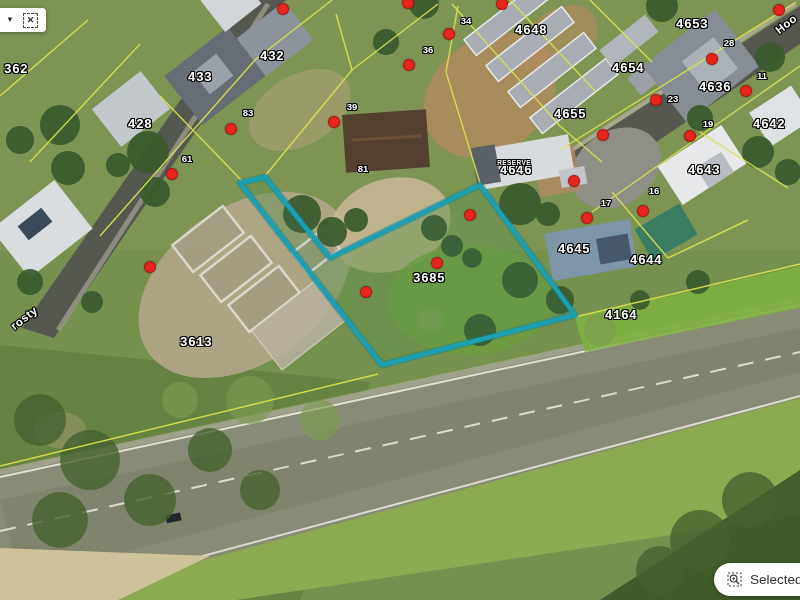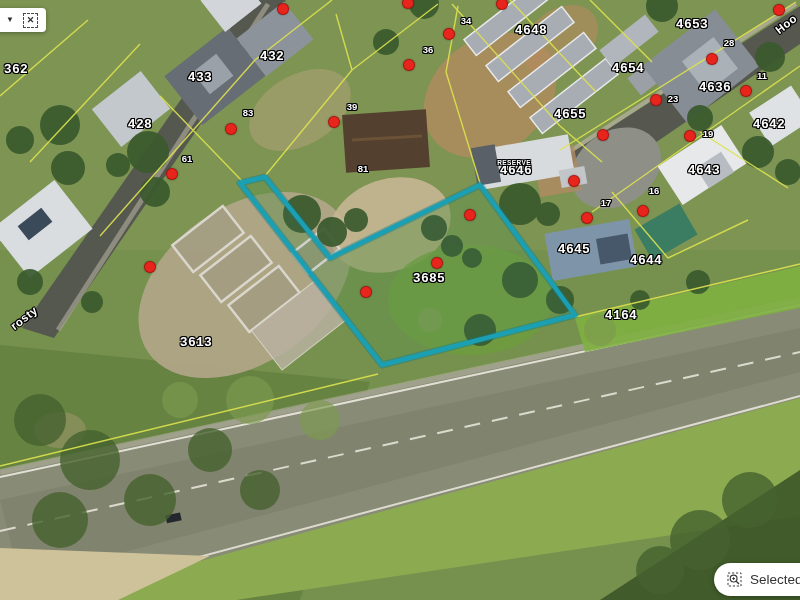--- a/index.html
+++ b/index.html
@@ -212,21 +212,21 @@
       <div class="lbl parcel" style="left: 429px; top: 278px;">3685</div>
       <div class="lbl addr" style="left: 248px; top: 112px;">83</div>
       <div class="lbl addr" style="left: 187px; top: 158px;">61</div>
       <div class="lbl addr" style="left: 352px; top: 106px;">39</div>
       <div class="lbl addr" style="left: 363px; top: 168px;">81</div>
       <div class="lbl addr" style="left: 428px; top: 49px;">36</div>
       <div class="lbl addr" style="left: 466px; top: 20px;">34</div>
       <div class="lbl addr" style="left: 729px; top: 42px;">28</div>
       <div class="lbl addr" style="left: 673px; top: 86px; margin-top: 12px;">23</div>
       <div class="lbl addr" style="left: 762px; top: 75px;">11</div>
-      <div class="lbl addr" style="left: 708px; top: 133px;">19</div>
+      <div class="lbl addr" style="left: 708px; top: 123px;">19</div>
       <div class="lbl addr" style="left: 606px; top: 202px;">17</div>
       <div class="lbl addr" style="left: 654px; top: 190px;">16</div>
       <div class="lbl tiny" style="left: 514px; top: 162px;">RESERVE</div>
       <div class="lbl street" style="left: 24px; top: 318px; transform: translate(-50%, -50%) rotate(-38deg);">rosty</div>
       <div class="lbl street" style="left: 786px; top: 24px; transform: translate(-50%, -50%) rotate(-38deg);">Hoo</div>
       <div class="marker" style="left: 283px; top: 9px; background: rgb(232, 37, 28);"></div>
       <div class="marker" style="left: 408px; top: 3px; background: rgb(232, 37, 28);"></div>
       <div class="marker" style="left: 502px; top: 4px; background: rgb(232, 37, 28);"></div>
       <div class="marker" style="left: 449px; top: 34px; background: rgb(232, 37, 28);"></div>
       <div class="marker" style="left: 409px; top: 65px; background: rgb(232, 37, 28);"></div>

